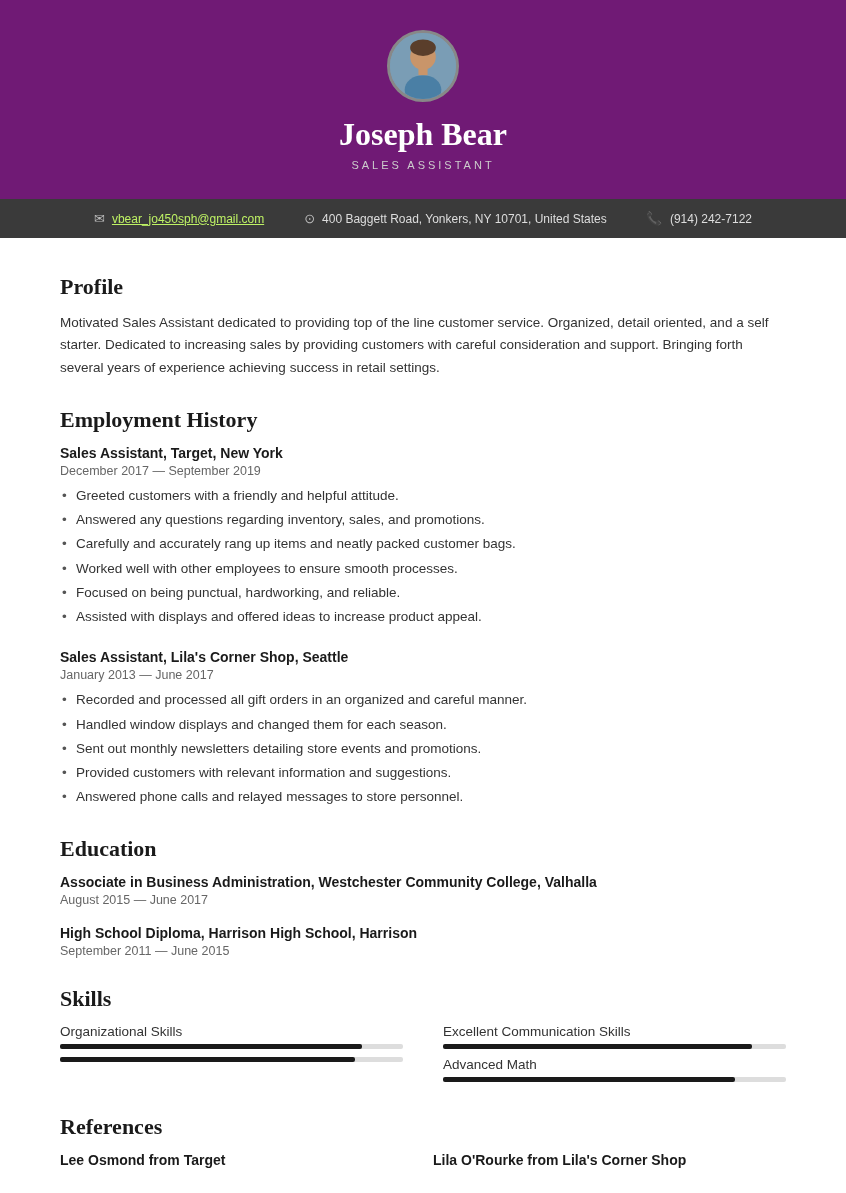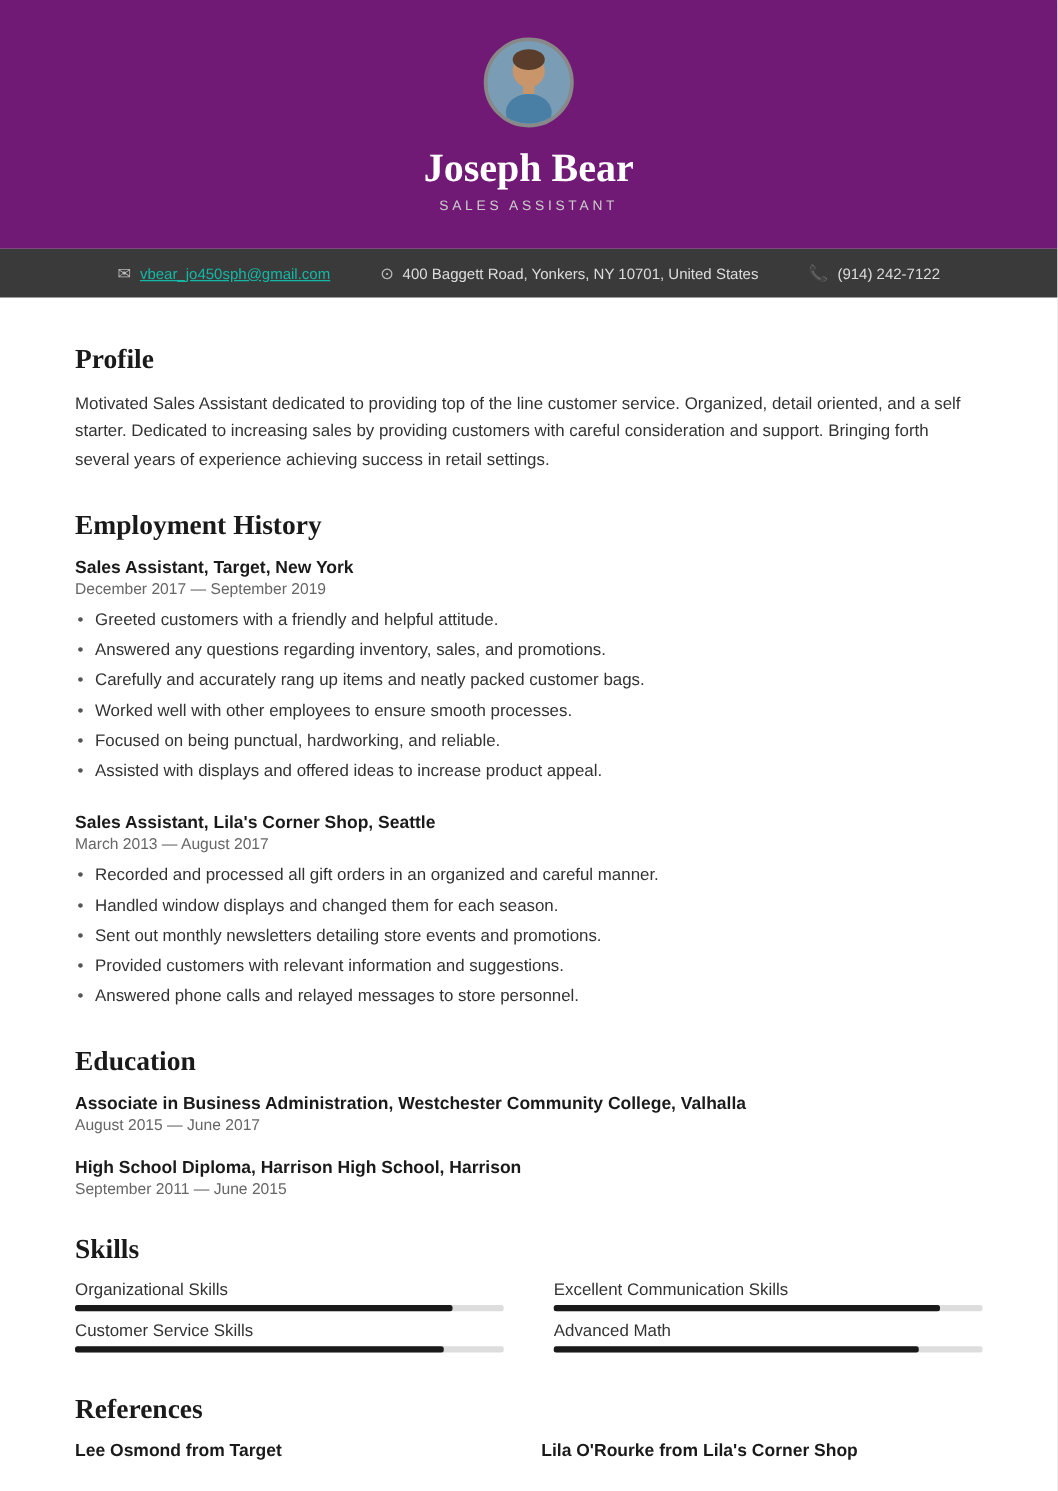--- a/index.html
+++ b/index.html
@@ -64,21 +64,21 @@
     }
     .contact-item {
       display: flex;
       align-items: center;
       gap: 7px;
       color: #ddd;
       font-size: 12px;
       font-family: Arial, sans-serif;
     }
     .contact-item a {
-      color: #14b8a6;
+      color: #bef264;
     }
     .contact-icon {
       font-size: 13px;
       color: #bbb;
     }
     
     .body {
       padding: 36px 60px 40px;
     }
     
@@ -247,21 +247,21 @@
           <li>Answered any questions regarding inventory, sales, and promotions.</li>
           <li>Carefully and accurately rang up items and neatly packed customer bags.</li>
           <li>Worked well with other employees to ensure smooth processes.</li>
           <li>Focused on being punctual, hardworking, and reliable.</li>
           <li>Assisted with displays and offered ideas to increase product appeal.</li>
         </ul>
       </div>
 
       <div class="job">
         <div class="job-title">Sales Assistant, Lila's Corner Shop, Seattle</div>
-        <div class="job-dates">March 2013 — August 2017</div>
+        <div class="job-dates">January 2013 — June 2017</div>
         <ul class="job-bullets">
           <li>Recorded and processed all gift orders in an organized and careful manner.</li>
           <li>Handled window displays and changed them for each season.</li>
           <li>Sent out monthly newsletters detailing store events and promotions.</li>
           <li>Provided customers with relevant information and suggestions.</li>
           <li>Answered phone calls and relayed messages to store personnel.</li>
         </ul>
       </div>
     </div>
 
@@ -291,21 +291,20 @@
         </div>
 
         <div class="skill-item">
           <div class="skill-label">Excellent Communication Skills</div>
           <div class="skill-bar-bg">
             <div class="skill-bar-fill" style="width:90%"></div>
           </div>
         </div>
 
         <div class="skill-item">
-          <div class="skill-label">Customer Service Skills</div>
           <div class="skill-bar-bg">
             <div class="skill-bar-fill" style="width:86%"></div>
           </div>
         </div>
 
         <div class="skill-item">
           <div class="skill-label">Advanced Math</div>
           <div class="skill-bar-bg">
             <div class="skill-bar-fill" style="width:85%"></div>
           </div>

